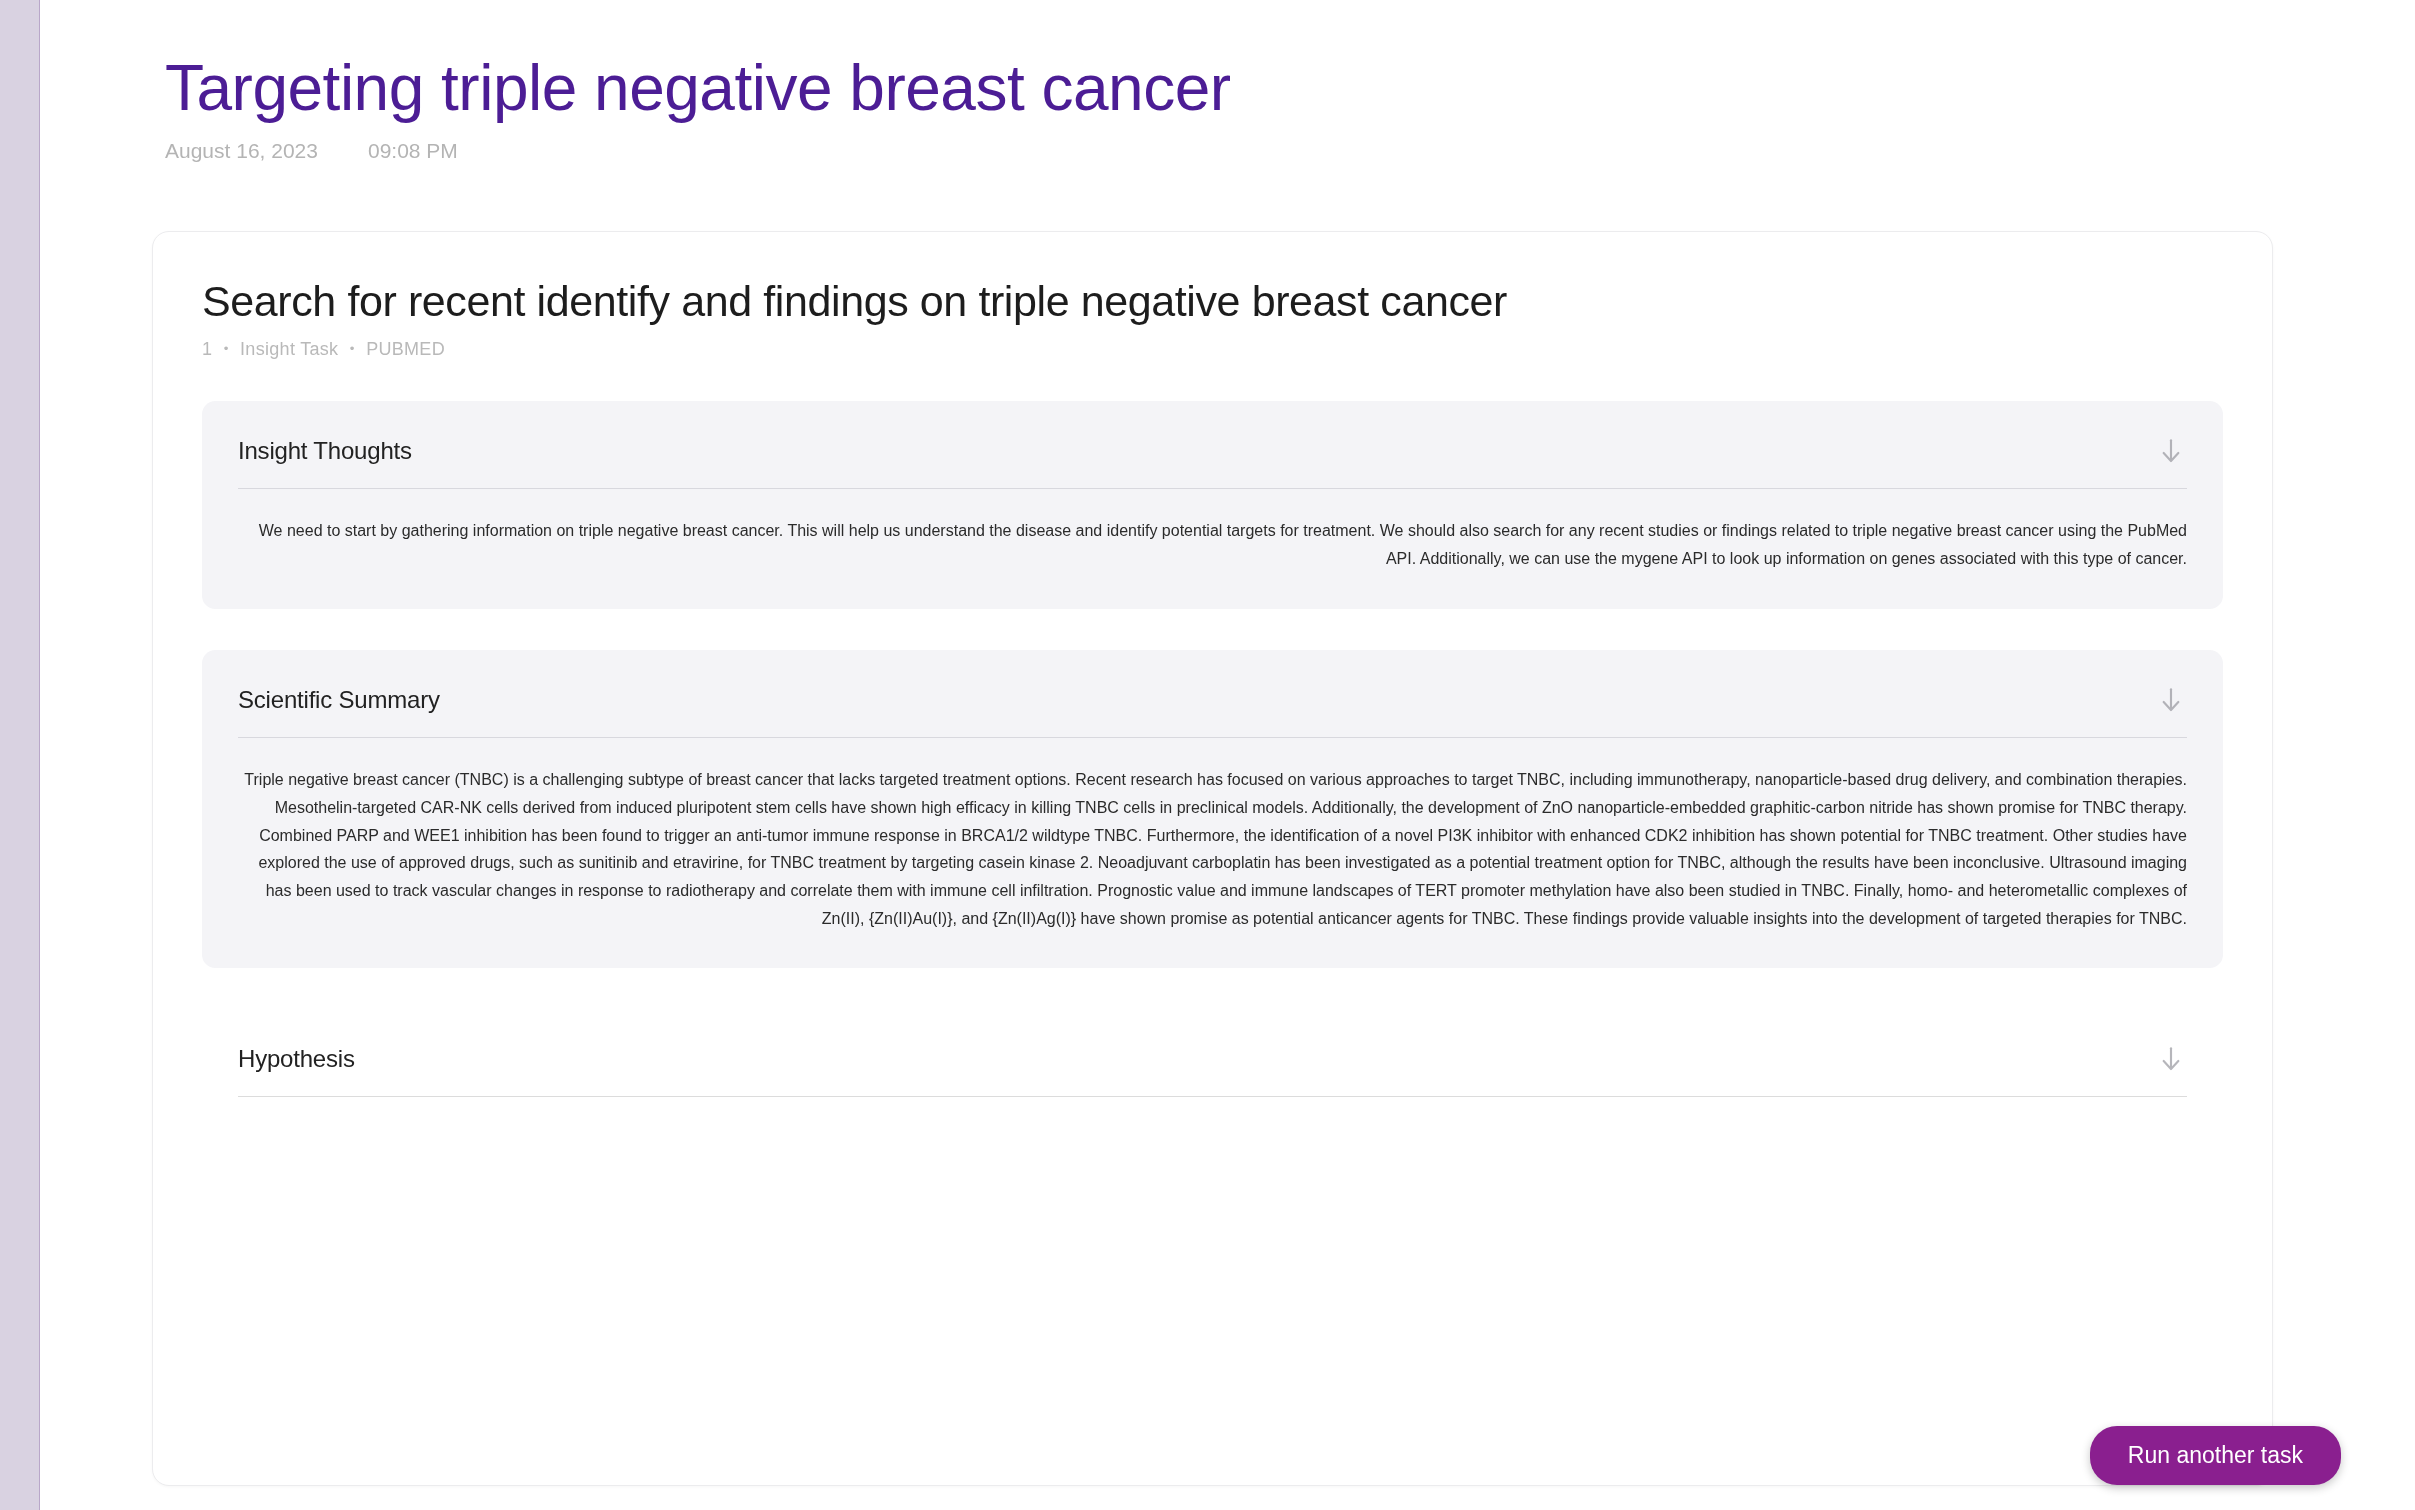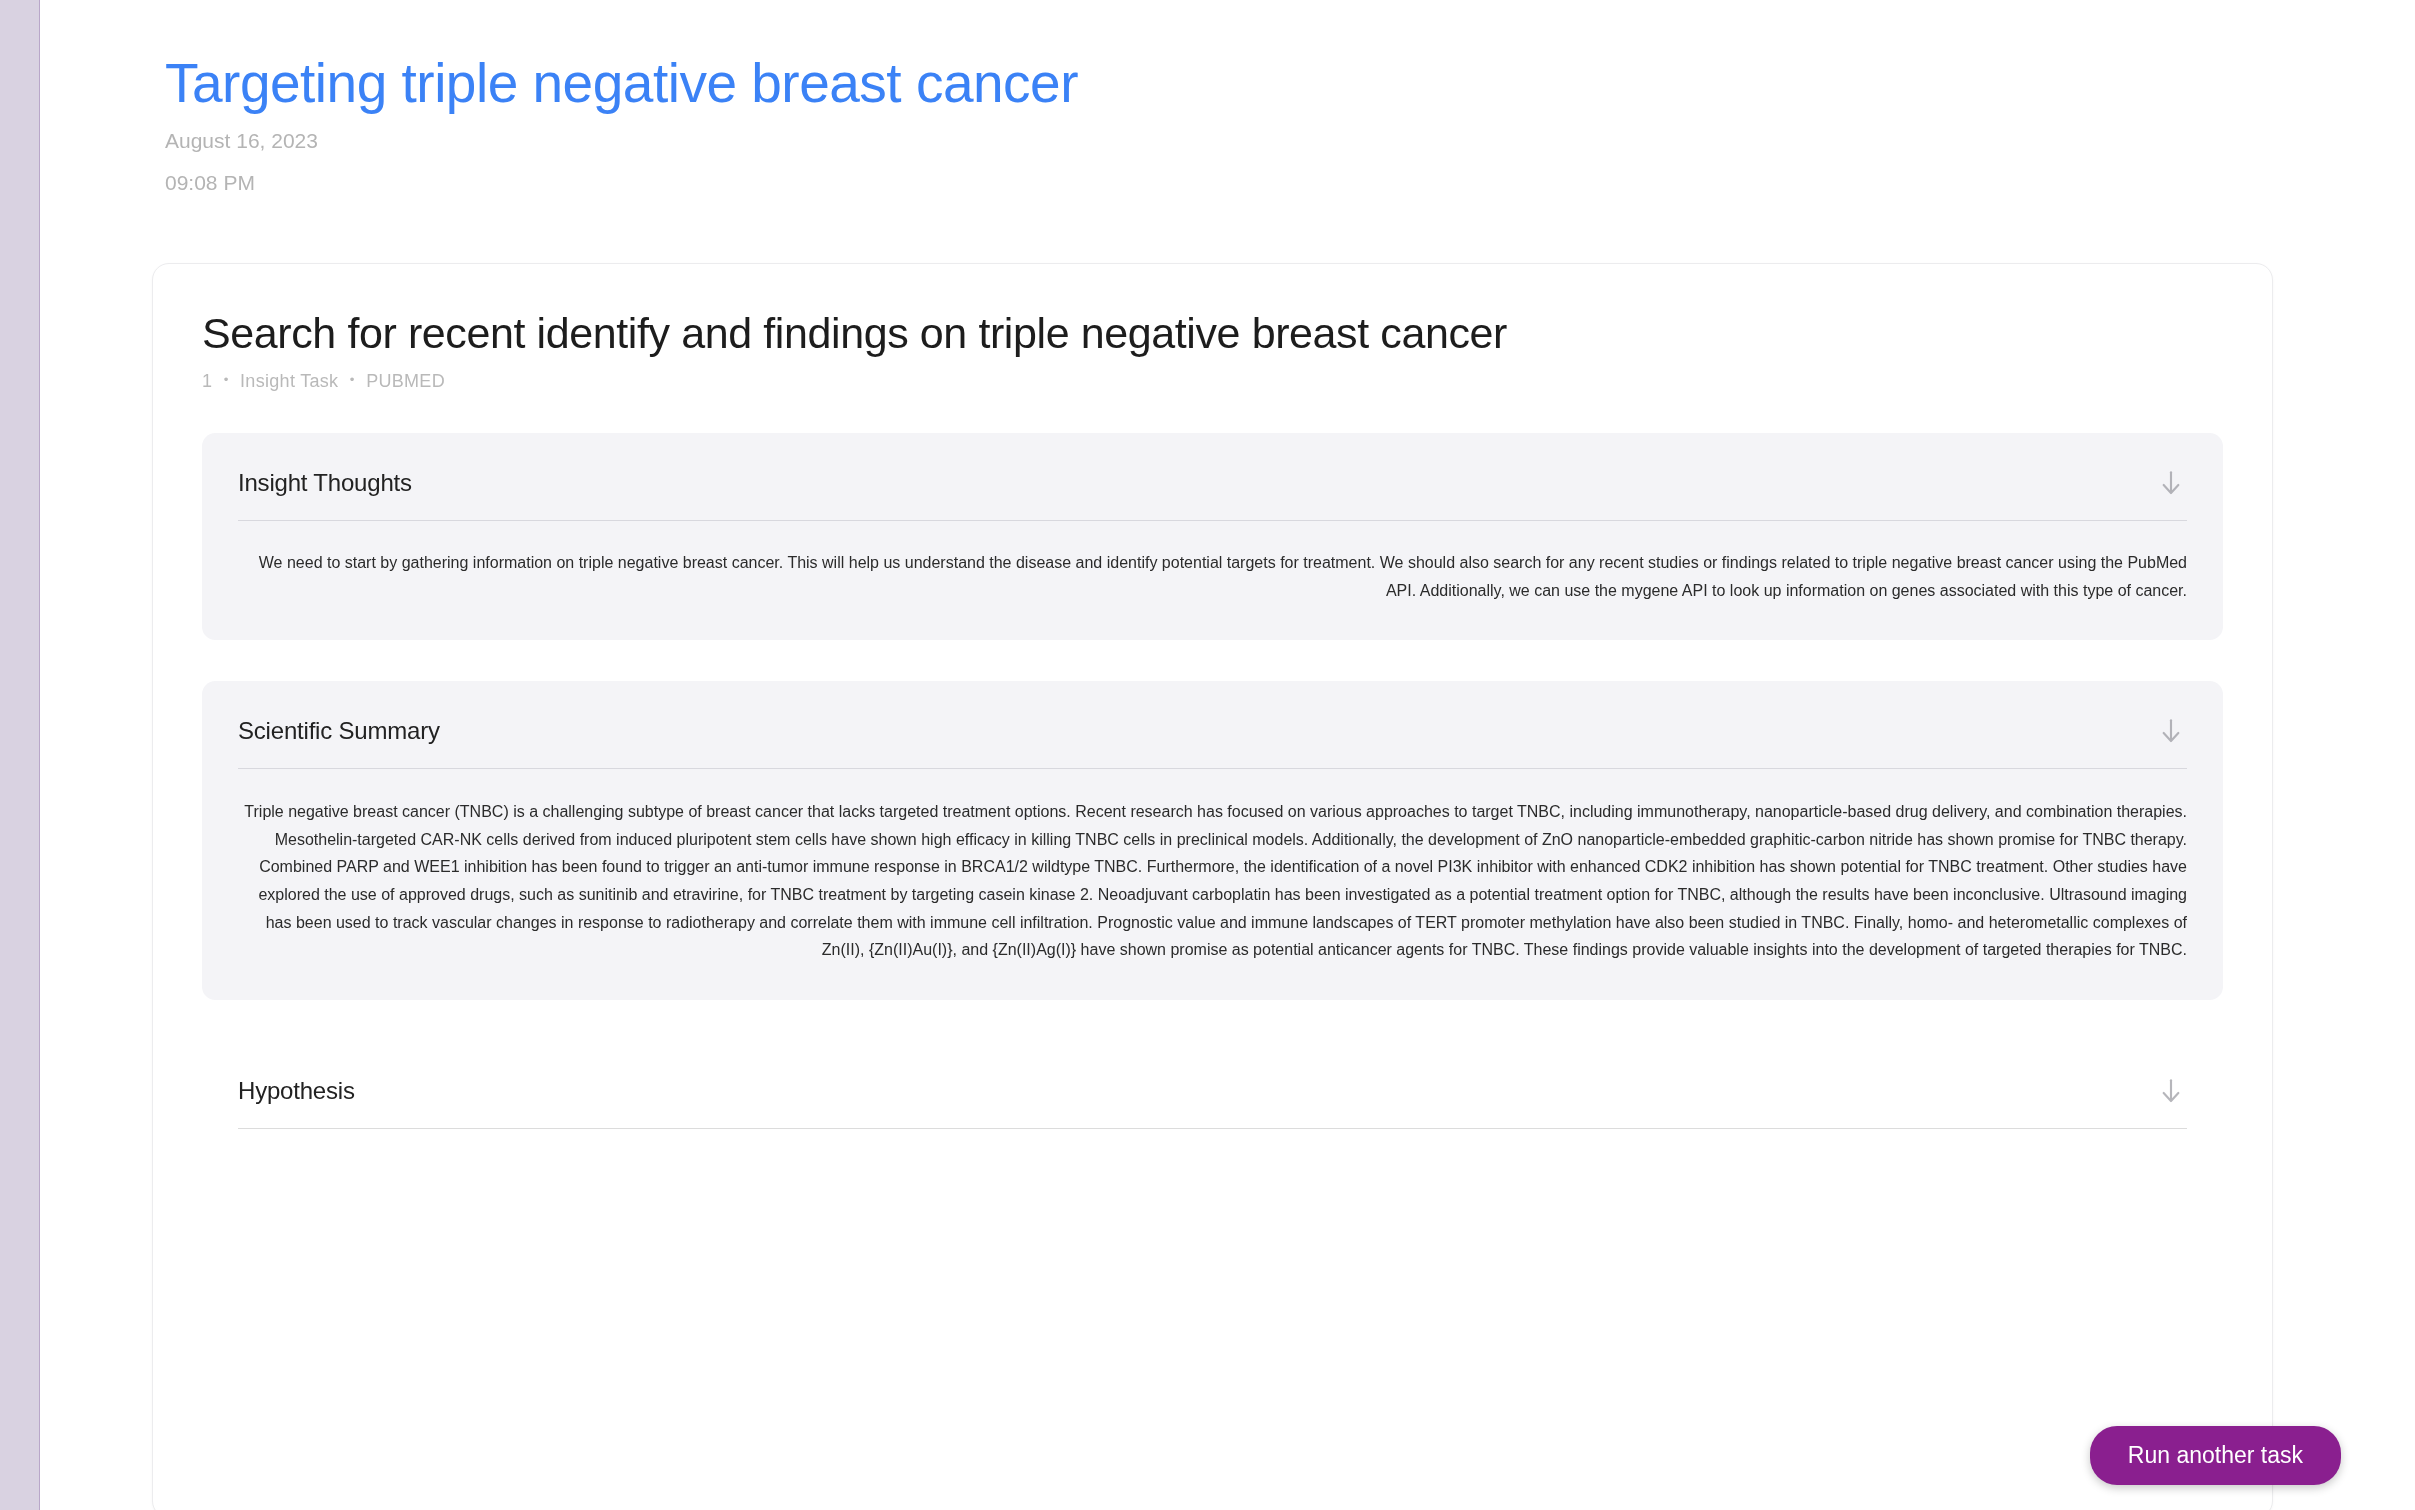--- a/index.html
+++ b/index.html
@@ -34,33 +34,32 @@
     height: 1510px;
     background: #ffffff;
     overflow: hidden;
   }
 
   
   .page-header {
     padding: 52px 0 0 124px;
   }
   .page-title {
-    font-size: 55px;
+    font-size: 64px;
     font-weight: 400;
-    color: #3b82f6;
+    color: #4c1d95;
     letter-spacing: -0.5px;
     line-height: 1.15;
   }
   .page-meta {
     margin-top: 13.3px;
     font-size: 21px;
     color: #b4b4b4;
     display: flex;
-    gap: 18px;
-    flex-direction: column;
+    gap: 50px;
   }
 
   
   .task-card {
     margin: 68px 143px 0 111px;
     background: #ffffff;
     border: 1px solid #ececee;
     border-radius: 17px;
     box-shadow: 0 1px 2.9px rgba(0,0,0,0.035);
     padding: 44px 49px 0 49px;

